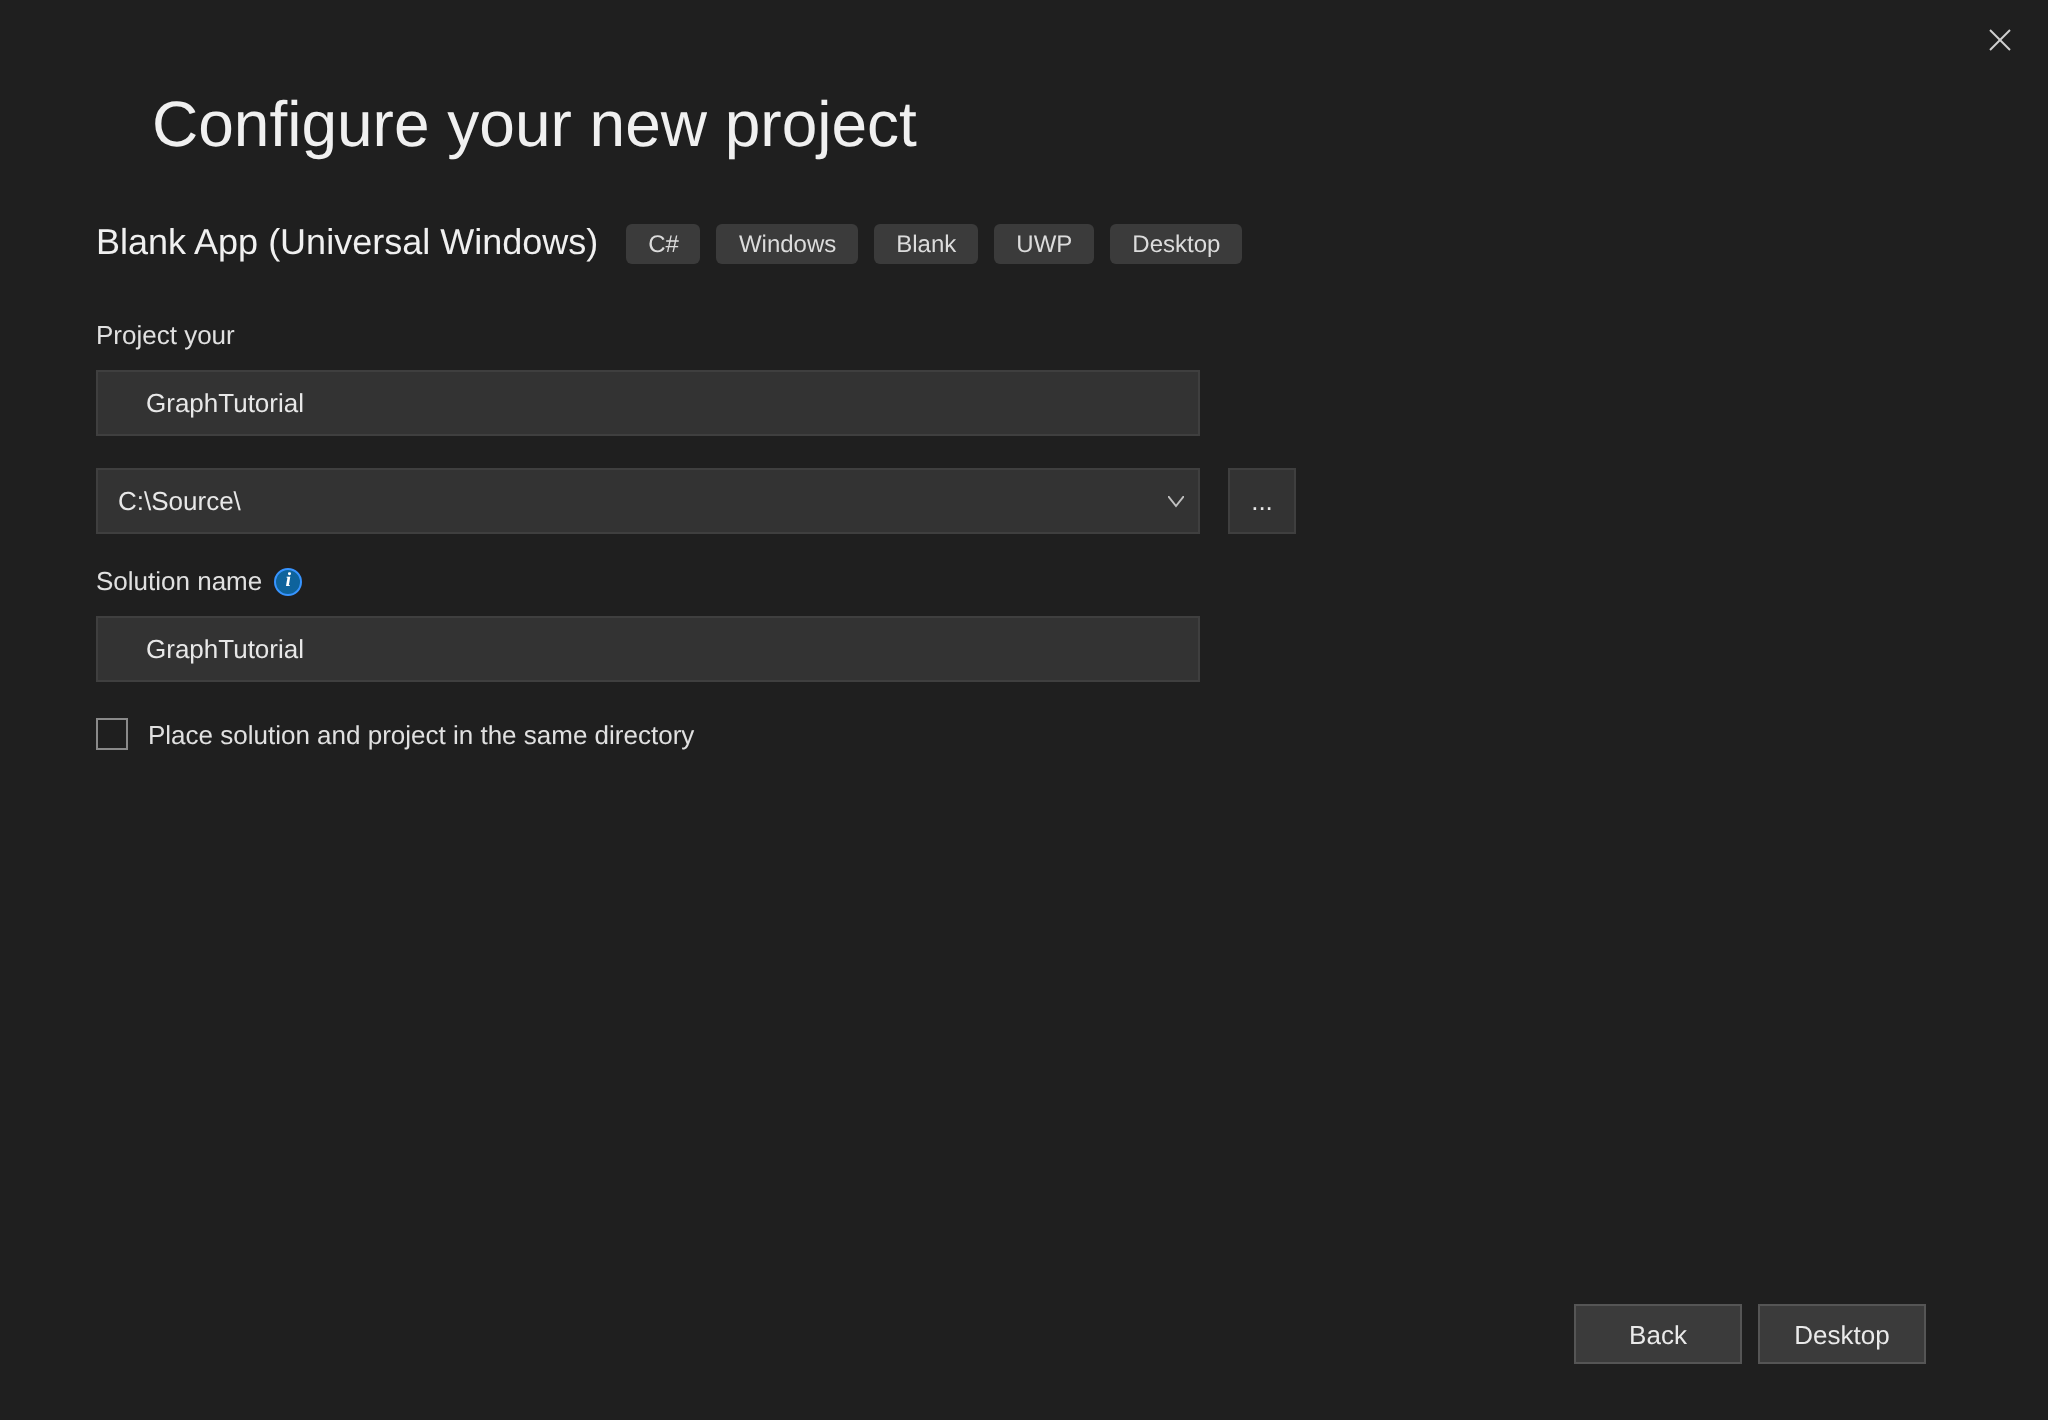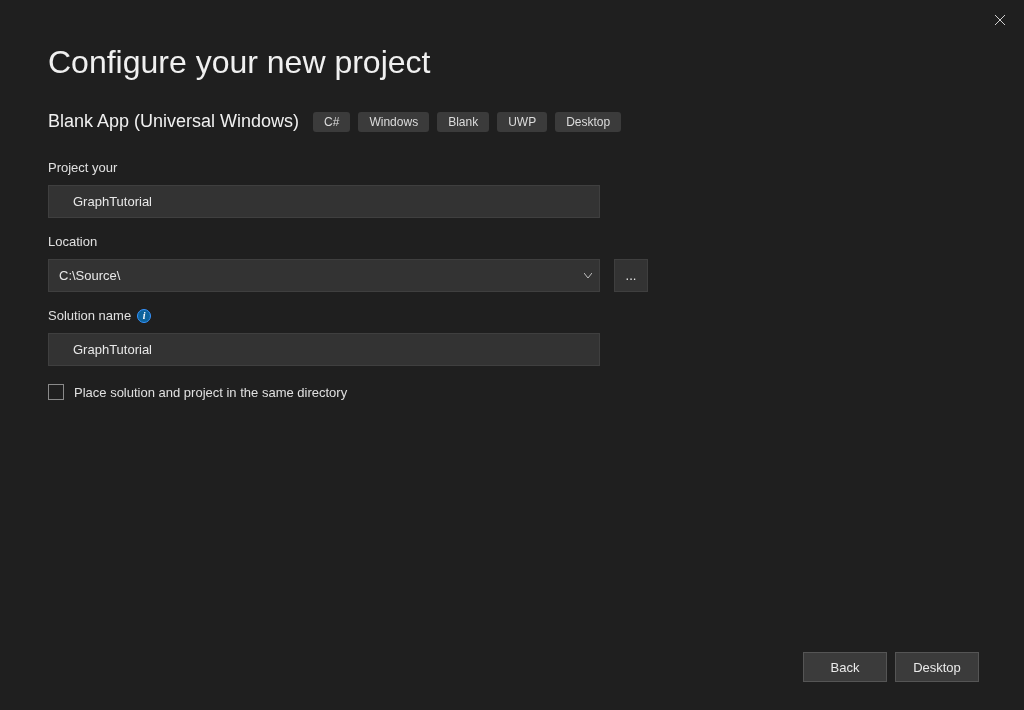--- a/index.html
+++ b/index.html
@@ -33,20 +33,21 @@
       height: 12px;
     }
     .content {
       padding: 44px 48px 0 48px;
     }
     .page-title {
       font-size: 32px;
       font-weight: 400;
       color: #f0f0f0;
       margin-bottom: 30px;
+      margin-left: 28px;
     }
     .template-row {
       display: flex;
       align-items: center;
       gap: 8px;
       margin-bottom: 28px;
     }
     .template-name {
       font-size: 18px;
       font-weight: 400;
@@ -154,21 +155,21 @@
       background: transparent;
       cursor: pointer;
     }
     .checkbox-label {
       font-size: 13px;
       color: #e0e0e0;
     }
     .footer {
       position: absolute;
       bottom: 28px;
-      right: 45px;
+      right: 61px;
       display: flex;
       gap: 8px;
     }
     .footer-btn {
       width: 84px;
       height: 30px;
       background: #3b3b3b;
       border: 1px solid #555555;
       color: #eaeaea;
       font-size: 13px;
@@ -196,21 +197,20 @@
     <span class="tag">UWP</span>
     <span class="tag">Desktop</span>
   </div>
 
   <div class="field-group">
     <div class="field-label">Project your</div>
     <input type="text" class="text-input" value="GraphTutorial" style="">
   </div>
 
   <div class="field-group">
-    <div class="field-label">Location</div>
     <div class="location-row">
       <div class="combo-wrapper">
         <input type="text" class="combo-input" value="C:\Source\" style="">
         <span class="combo-arrow">
           <svg viewBox="0 0 8 6">
               <path d="M0 0 L4 5 L8 0" fill="none" stroke="currentColor" stroke-width="1"></path>
             </svg>
         </span>
       </div>
       <button class="browse-btn">...</button>

